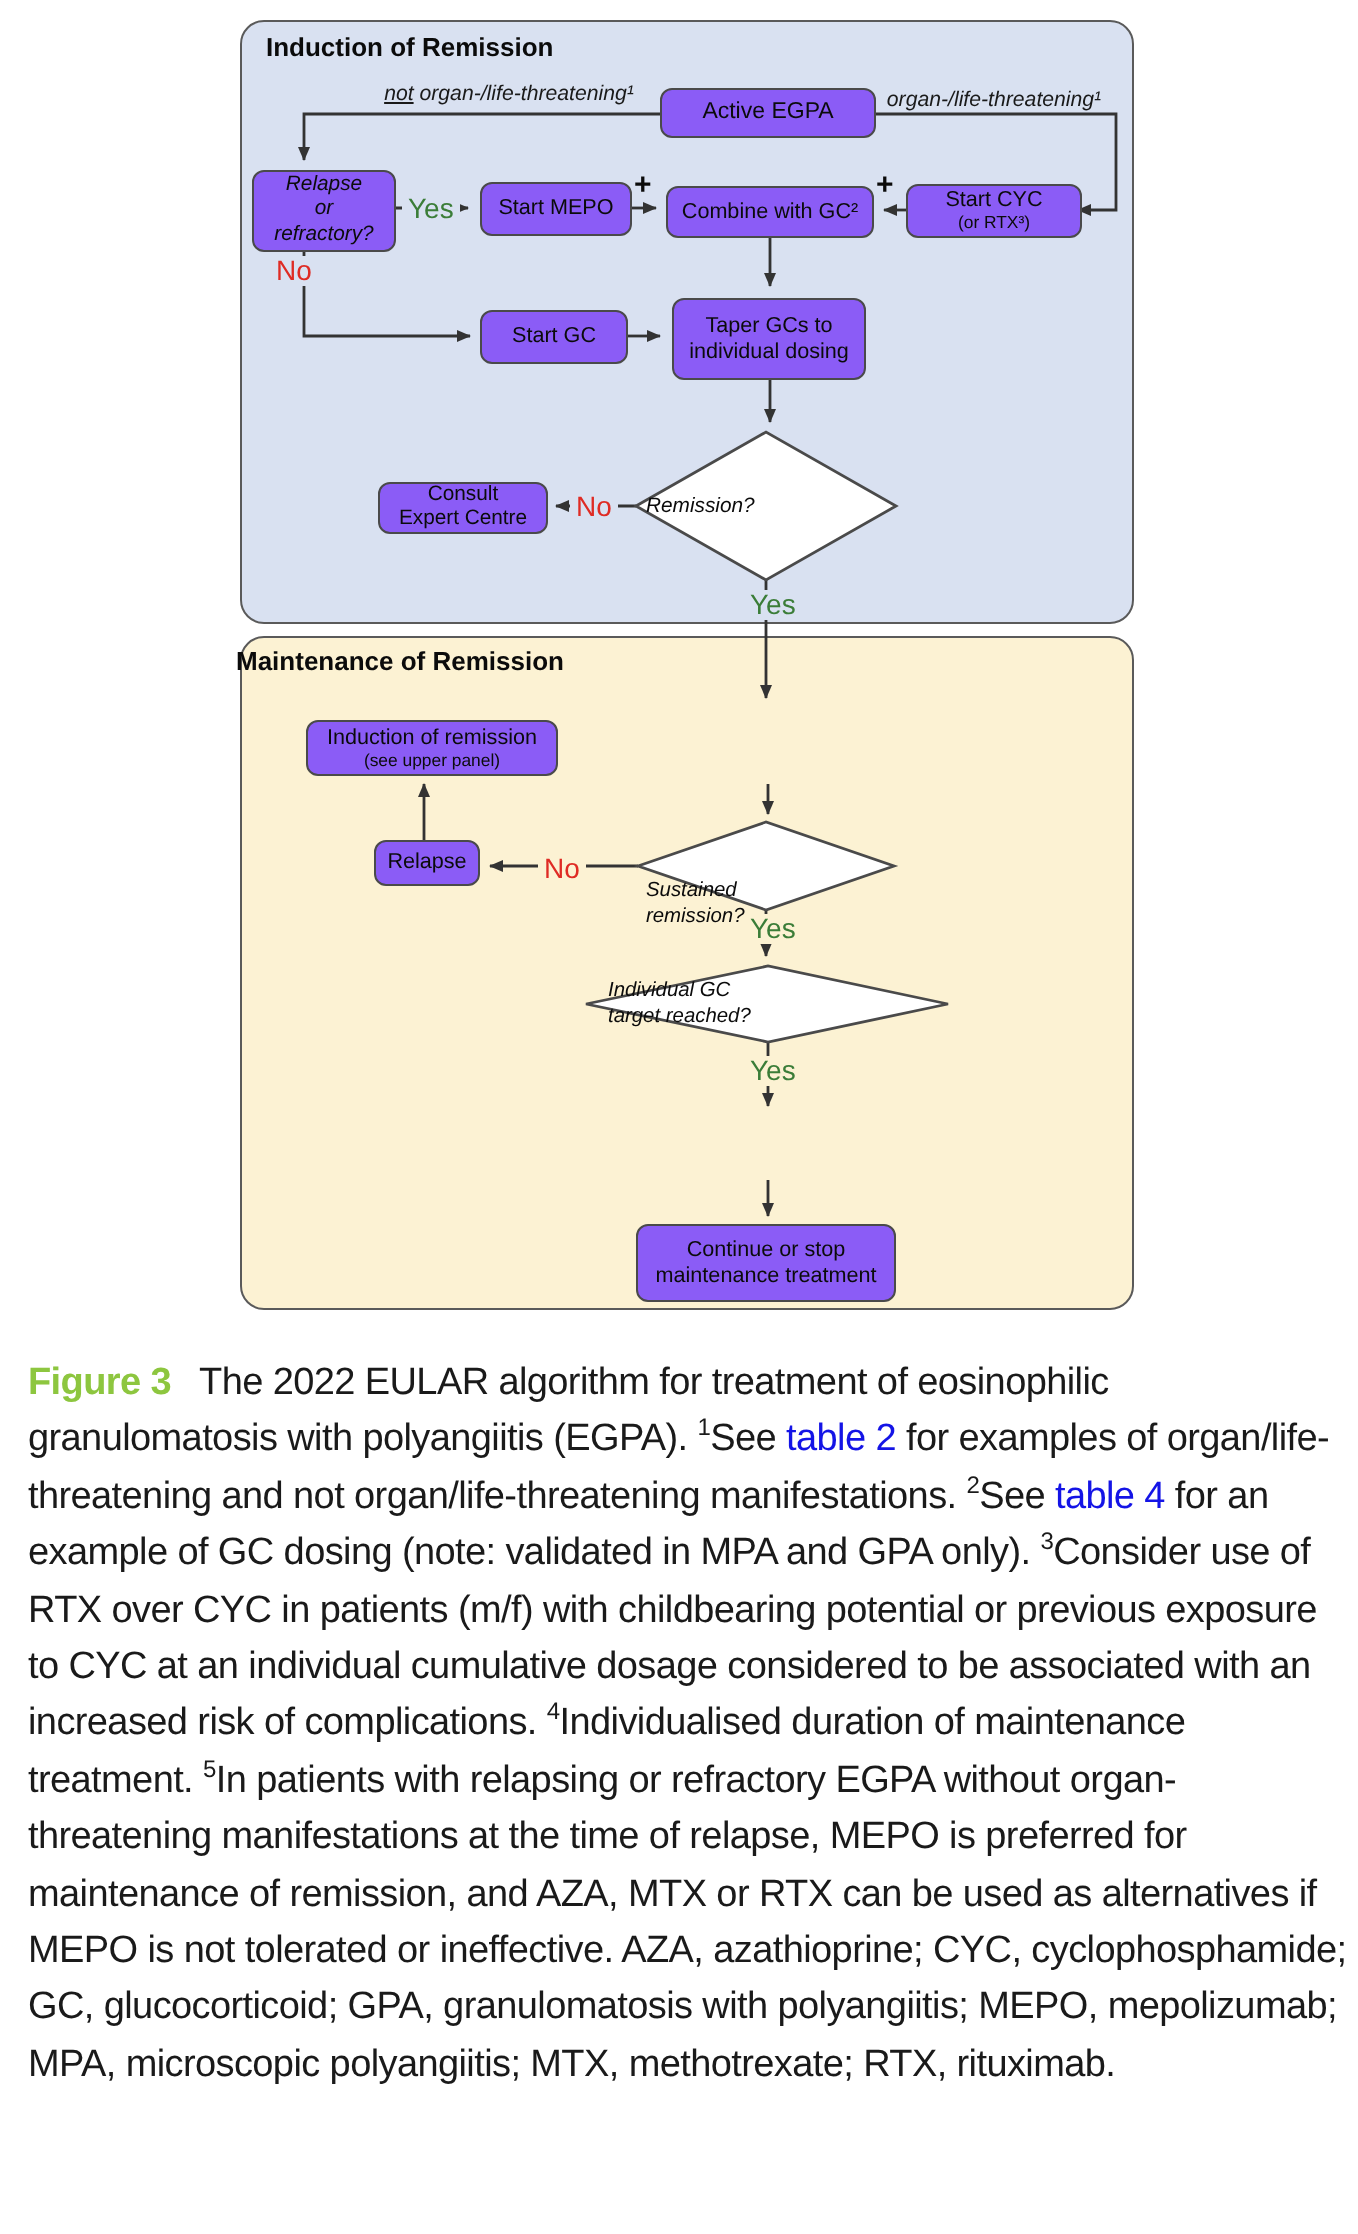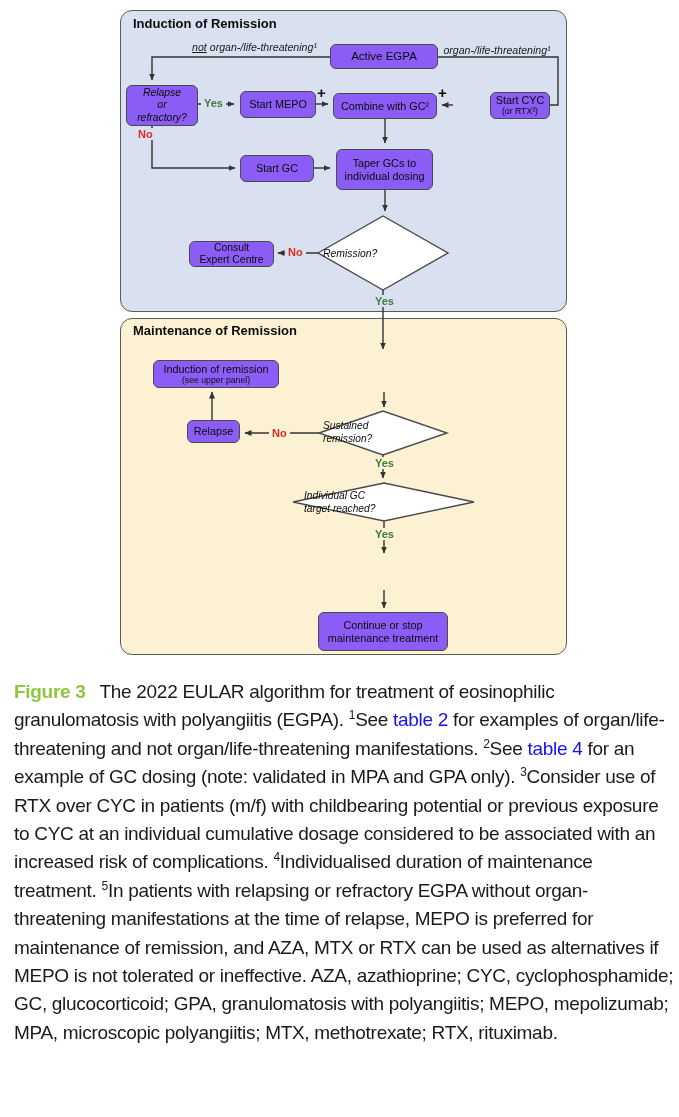--- a/index.html
+++ b/index.html
@@ -12,21 +12,21 @@
   svg.overlay{position:absolute;left:0;top:0;z-index:1;pointer-events:none;}
   .node{position:absolute;z-index:2;background:#8b5cf6;border:1.4px solid var(--box-border);
         border-radius:6px;display:flex;flex-direction:column;align-items:center;justify-content:center;
         text-align:center;font-size:10.8px;line-height:1.18;color:#0b0b0b;white-space:pre-line;
         box-sizing:border-box;padding:1px 2px;}
   .node .sub{font-size:8.7px;line-height:1.1;}
   .dtext{position:absolute;z-index:2;font-style:italic;text-align:left;font-size:10.4px;
          line-height:1.25;color:#0b0b0b;white-space:pre-line;}
   .flabel{position:absolute;z-index:2;font-style:italic;font-size:10.6px;color:#1a1a1a;text-align:center;white-space:nowrap;}
   .flabel .u{text-decoration:underline;padding-left:13px;}
-  .yn{position:absolute;z-index:2;font-weight:bold;font-size:11px;padding:0 3px;line-height:1.1;white-space:nowrap;}
+  .yn{position:absolute;z-index:2;font-weight:normal;font-size:14px;padding:0 3px;line-height:1.1;white-space:nowrap;}
   .yn.yes{color:var(--yes-green);}
   .yn.no{color:var(--no-red);}
   .yn.on-blue{background:var(--panel-blue);}
   .yn.on-yellow{background:var(--panel-yellow);}
   .plus{position:absolute;z-index:2;font-weight:bold;font-size:15px;color:#0b0b0b;line-height:1;}
   .caption{width:660px;margin:16px 0 0 14px;font-size:19px;line-height:28.4px;
            letter-spacing:-0.3px;color:#1a1a1a;}
   .caption .figlabel{color:var(--figure-green);font-weight:bold;margin-right:14px;}
   .caption a{color:var(--link-blue);text-decoration:none;cursor:pointer;}
   .caption sup{font-size:12px;line-height:0;}
@@ -65,42 +65,42 @@
       <path d="M384,590 V608" marker-end="url(#arw)"></path>
     </g>
     <g fill="#ffffff" stroke="#4a4a4a" stroke-width="1.4">
       <polygon points="318,253 383,216 448,253 383,290"></polygon>
       <polygon points="319,433 383,411 447,433 383,455"></polygon>
       <polygon points="293,502 384,483 474,502 384,521"></polygon>
     </g>
   </svg>
 
   <div class="ptitle" style="left:133px;top:16px;">Induction of Remission</div>
-  <div class="ptitle" style="left:133px;top:323px;">Maintenance of Remission</div>
+  <div class="ptitle" style="left:118px;top:323px;">Maintenance of Remission</div>
 
   <div class="flabel" style="left:178px;top:41px;width:140px;"><span class="u">not</span><span> organ-/life-threatening¹</span></div>
   <div class="flabel" style="left:441px;top:44px;width:112px;">organ-/life-threatening¹</div>
 
   <div class="node" style="left:330px;top:44px;width:108px;height:25px;font-size:11.5px;">Active EGPA</div>
   <div class="node" style="left:126px;top:85px;width:72px;height:41px;font-style:italic;font-size:10.4px;">Relapse
 or
 refractory?</div>
   <div class="node" style="left:240px;top:91px;width:76px;height:27px;">Start MEPO</div>
   <div class="node" style="left:333px;top:93px;width:104px;height:26px;">Combine with GC²</div>
-  <div class="node" style="left:453px;top:92px;width:60px;height:27px;margin-left:37px;"><span>Start CYC</span><span class="sub">(or RTX³)</span></div>
+  <div class="node" style="left:453px;top:92px;width:88px;height:27px;"><span>Start CYC</span><span class="sub">(or RTX³)</span></div>
   <div class="node" style="left:240px;top:155px;width:74px;height:27px;">Start GC</div>
   <div class="node" style="left:336px;top:149px;width:97px;height:41px;">Taper GCs to
 individual dosing</div>
   <div class="node" style="left:189px;top:241px;width:85px;height:26px;font-size:10.4px;">Consult
 Expert Centre</div>
   <div class="dtext" style="left:323px;top:247px;width:120px;">Remission?</div>
 
   <div class="node" style="left:153px;top:360px;width:126px;height:28px;"><span>Induction of remission</span><span class="sub">(see upper panel)</span></div>
   <div class="node" style="left:187px;top:420px;width:53px;height:23px;">Relapse</div>
-  <div class="dtext" style="left:323px;top:420px;width:120px;font-size:10.2px;">Sustained
+  <div class="dtext" style="left:323px;top:440px;width:120px;font-size:10.2px;">Sustained
 remission?</div>
   <div class="dtext" style="left:304px;top:490px;width:160px;font-size:10.2px;">Individual GC
 target reached?</div>
   <div class="node" style="left:318px;top:612px;width:130px;height:39px;">Continue or stop
 maintenance treatment</div>
 
   <span class="plus" style="left:317px;top:85px;">+</span>
   <span class="plus" style="left:438px;top:85px;">+</span>
 
   <span class="yn yes on-blue" style="left:201px;top:97px;">Yes</span>

